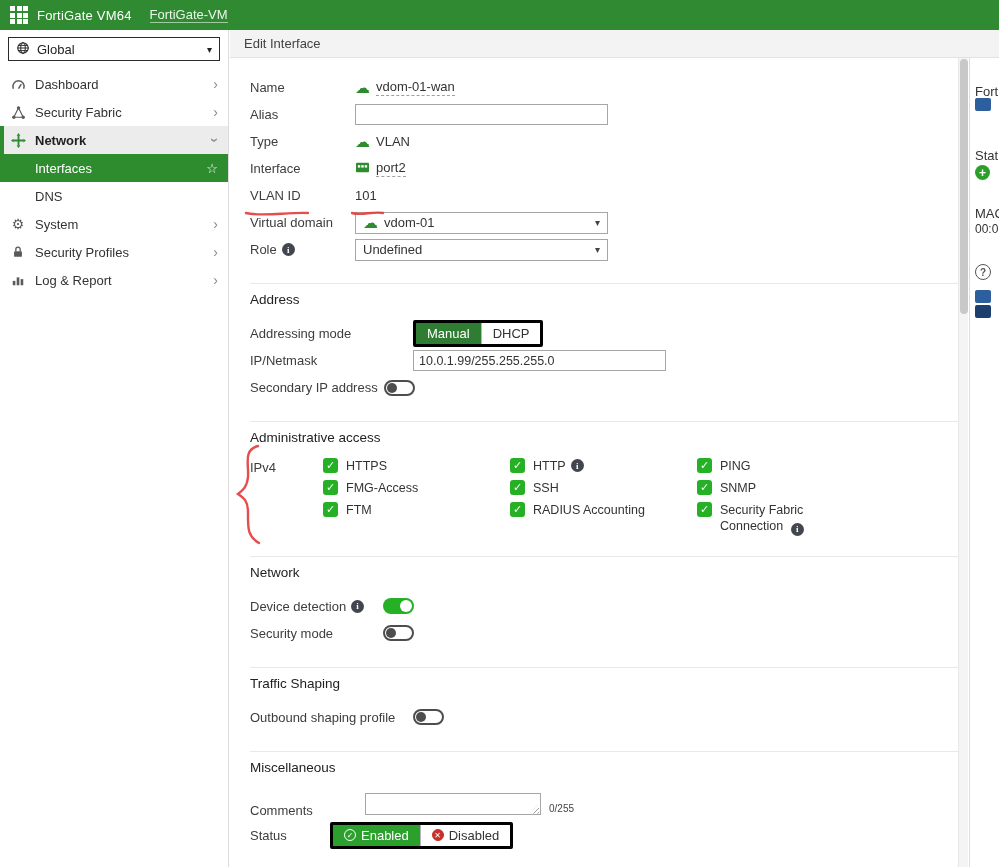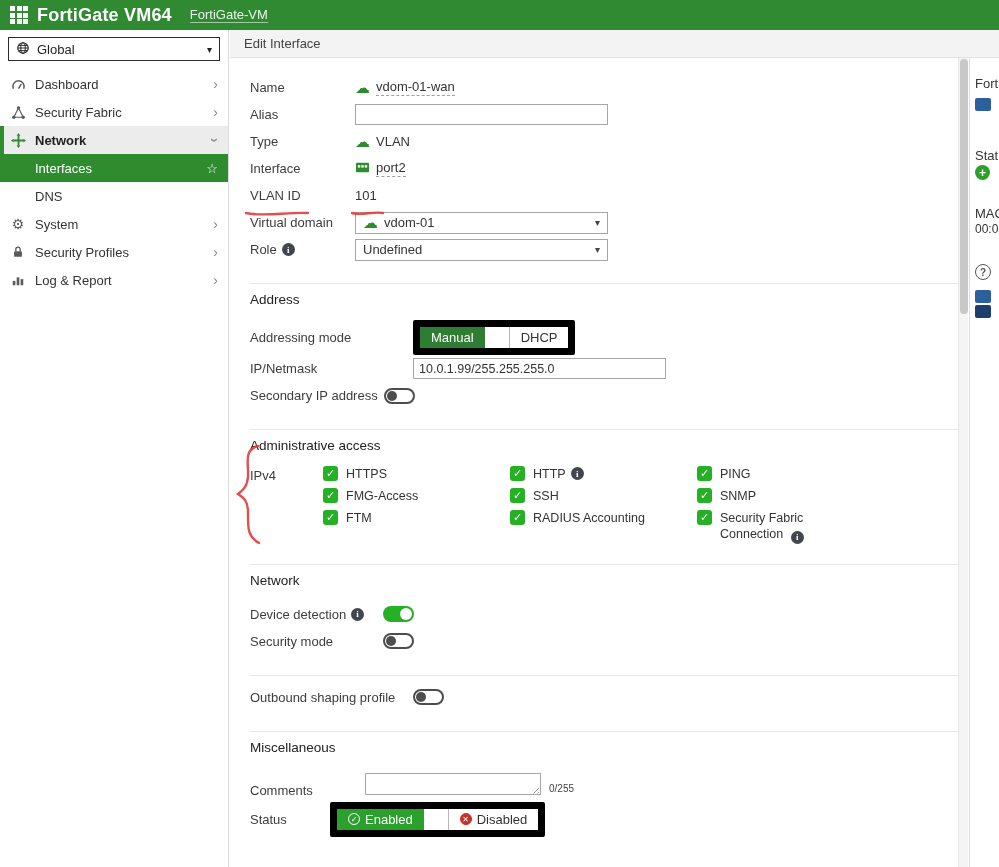--- a/index.html
+++ b/index.html
@@ -8,21 +8,21 @@
     width:999px; height:867px; overflow:hidden; position:relative;
     font-family:"Liberation Sans", sans-serif; font-size:13px; color:#333; background:#fff;
   }
 
   
   .topbar { position:absolute; top:0; left:0; width:999px; height:30px; background:#2f8a32;
             display:flex; align-items:center; color:#fff; z-index:10; }
   .logo { width:18px; height:18px; margin:0 9px 0 10px; display:grid;
           grid-template-columns:repeat(3,1fr); grid-template-rows:repeat(3,1fr); gap:1.5px; }
   .logo span { background:#fff; }
-  .product { font-weight:bold; font-size:18px; letter-spacing:.2px; }
+  .product { font-weight:normal; font-size:13px; letter-spacing:.2px; }
   .device { margin-left:18px; font-size:13px; color:#eaf5ea; border-bottom:1px solid rgba(255,255,255,.55); cursor:pointer; }
 
   
   .sidebar { position:absolute; top:30px; left:0; width:229px; bottom:0; background:#fff;
              border-right:1px solid #dcdcdc; z-index:5; }
   .vdom-select { margin:7px 8px 9px 8px; height:24px; border:1px solid #2b2b2b; background:#fff;
                  display:flex; align-items:center; gap:7px; padding:0 7px; cursor:pointer; color:#222;justify-content:space-between; }
   .vdom-select .caret { margin-left:auto; font-size:10px; color:#222; }
   .nav-item { height:28px; display:flex; align-items:center; gap:9px; padding:0 10px;
               color:#333; cursor:pointer; }
@@ -56,21 +56,21 @@
             display:flex; align-items:center; gap:6px; padding:0 7px; cursor:pointer; }
   .select .caret { margin-left:auto; font-size:10px; color:#444; }
 
   .info { width:13px; height:13px; border-radius:50%; background:#42464e; color:#fff;
           display:inline-flex; align-items:center; justify-content:center;
           font-size:9px; font-weight:bold; font-family:"Liberation Serif",serif; flex:none; cursor:pointer; }
 
   .section { border-top:1px solid #e8e8e8; margin-top:20px; padding-top:8px; }
   .section-title { height:18px; margin-bottom:10px; color:#222; font-size:13.5px; }
 
-  .seg { display:inline-flex; border:7px solid #000000; border-radius:2px; overflow:hidden;gap:24px; }
+  .seg { display:inline-flex; border:3px solid #000000; border-radius:2px; overflow:hidden; }
   .seg-opt { padding:3px 11px; background:#fff; color:#333; cursor:pointer; display:flex; align-items:center; }
   .seg-opt + .seg-opt { border-left:1px solid #b7b7b7; }
   .seg-opt.active { background:#2e7d32; color:#fff; border-left:none; }
   .status-ic { width:12px; height:12px; border:1px solid #fff; border-radius:50%;
                display:inline-flex; align-items:center; justify-content:center;
                font-size:8px; margin-right:5px; flex:none; }
   .status-ic.red { background:#c7302b; border-color:#c7302b; color:#fff; }
 
   .tgl { width:31px; height:16px; border-radius:9px; position:relative; display:inline-block; cursor:pointer; flex:none; }
   .tgl.off { border:2px solid #4d4d4d; background:#fff; }
@@ -390,20 +390,21 @@
       </div>
       <div class="nrow">
         <span class="nlabel">
           <span>Security mode</span>
         </span>
         <span class="tgl off"></span>
       </div>
     </div>
 
     <div class="section">
+      <div class="section-title">Traffic Shaping</div>
       <div class="nrow trow">
         <span class="nlabel">
           <span>Outbound shaping profile</span>
         </span>
         <span class="tgl off"></span>
       </div>
     </div>
 
     <div class="section">
       <div class="section-title">Miscellaneous</div>
@@ -431,21 +432,21 @@
       </div>
     </div>
 
   </div>
 
   <div class="vscroll">
     <div class="thumb"></div>
   </div>
 
   <div class="right-panel">
-    <span class="rp-item" style="top:18px;">Fort</span>
+    <span class="rp-item" style="top:26px;">Fort</span>
     <span class="rp-ic-blue" style="top:40px;"></span>
     <span class="rp-item" style="top:90px;">Stat</span>
     <span class="rp-plus" style="top:107px;">+</span>
     <span class="rp-item" style="top:148px;">MAC</span>
     <span class="rp-item rp-mac" style="top:164px;">00:0</span>
     <span class="rp-help" style="top:206px;">?</span>
     <span class="rp-ic-blue" style="top:232px;"></span>
     <span class="rp-ic-blue dark" style="top:247px;"></span>
   </div>
 </div>

